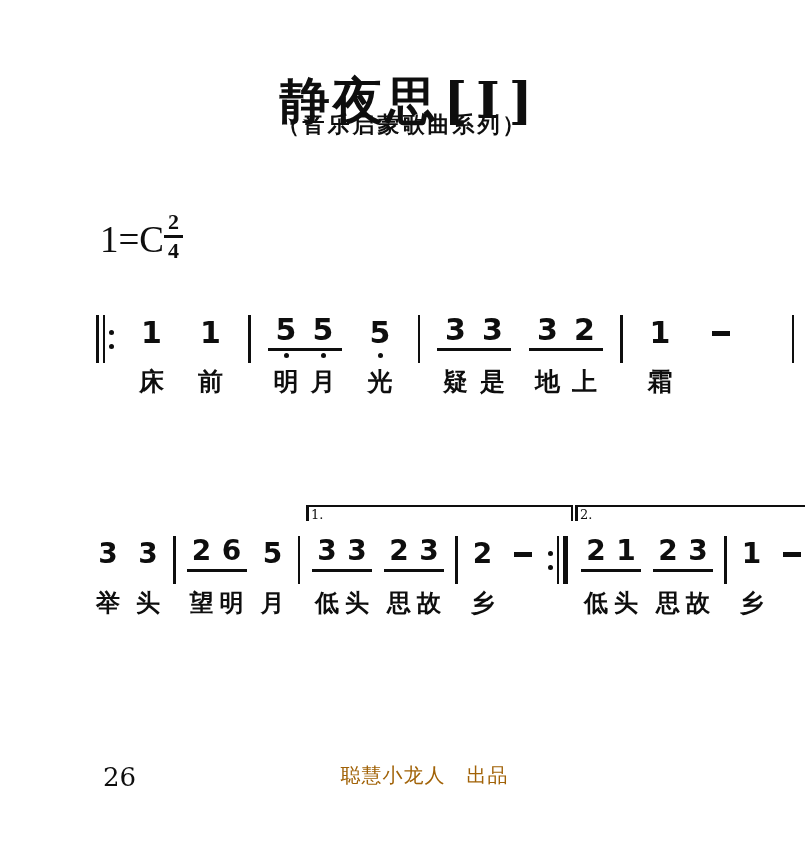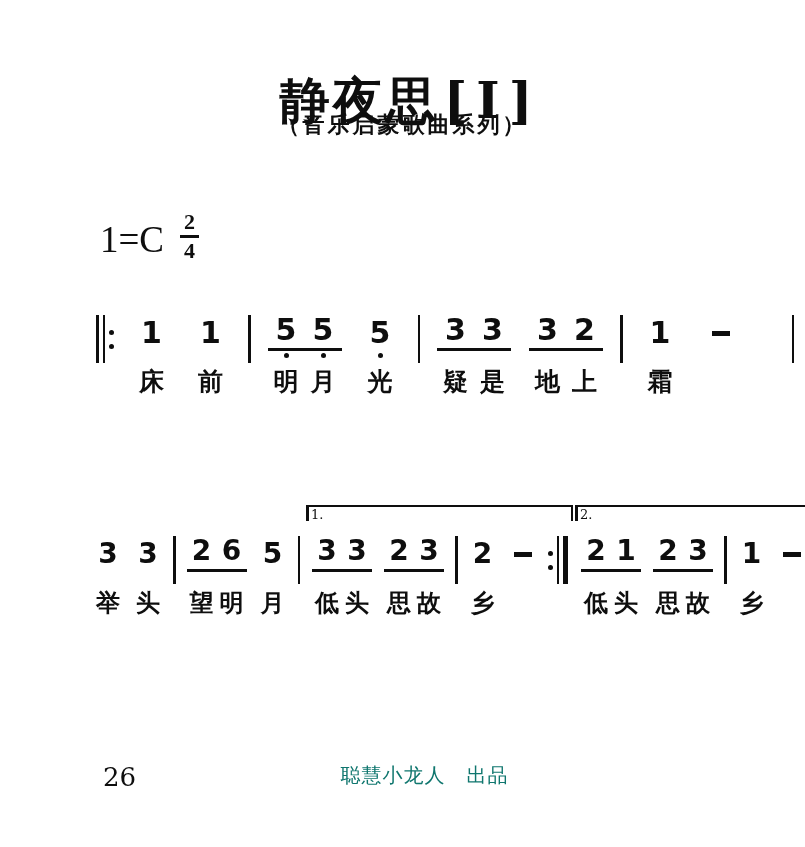--- a/index.html
+++ b/index.html
@@ -29,21 +29,21 @@
     position:absolute;top:110px;left:0;right:0;
     text-align:center;
     font-size:22px;font-weight:700;letter-spacing:3px;
   }
   
   .meta{
     position:absolute;top:214px;left:100px;right:72px;
     display:flex;justify-content:space-between;align-items:flex-end;
   }
   .key{
-    display:flex;align-items:center;gap:16px;
+    display:flex;align-items:center;
     font-family:"Liberation Serif",serif;
     font-size:37px;
   }
   .frac{
     display:inline-flex;flex-direction:column;align-items:center;
     font-family:"Liberation Serif",serif;
     font-weight:700;font-size:22px;line-height:1;
     transform:translateY(-3px);
   }
   .fbar{width:19px;height:3px;background:#0e0e0e;margin:2px 0;}
@@ -123,21 +123,21 @@
   .sys1 .lyric,.sys1 .blyric{font-size:24px;}
   
   .footer{position:absolute;top:762px;left:0;right:0;text-align:center;}
   .pageno{
     position:absolute;left:103px;top:0;
     font-family:"DejaVu Serif","Liberation Serif",serif;font-size:26px;
   }
   .publisher{
     display:inline-block;transform:translateX(22px);
     font-family:"DejaVu Serif","Liberation Serif",serif;
-    font-size:20px;color:#0f766e;letter-spacing:1px;
+    font-size:20px;color:#a16207;letter-spacing:1px;
   }
 </style>
 </head>
 <body>
 
 <div class="page">
 
   <h1 class="title"><span>静夜思</span><span class="roman">[Ⅰ]</span></h1>
 
   <div class="subtitle">（音乐启蒙歌曲系列）</div>

